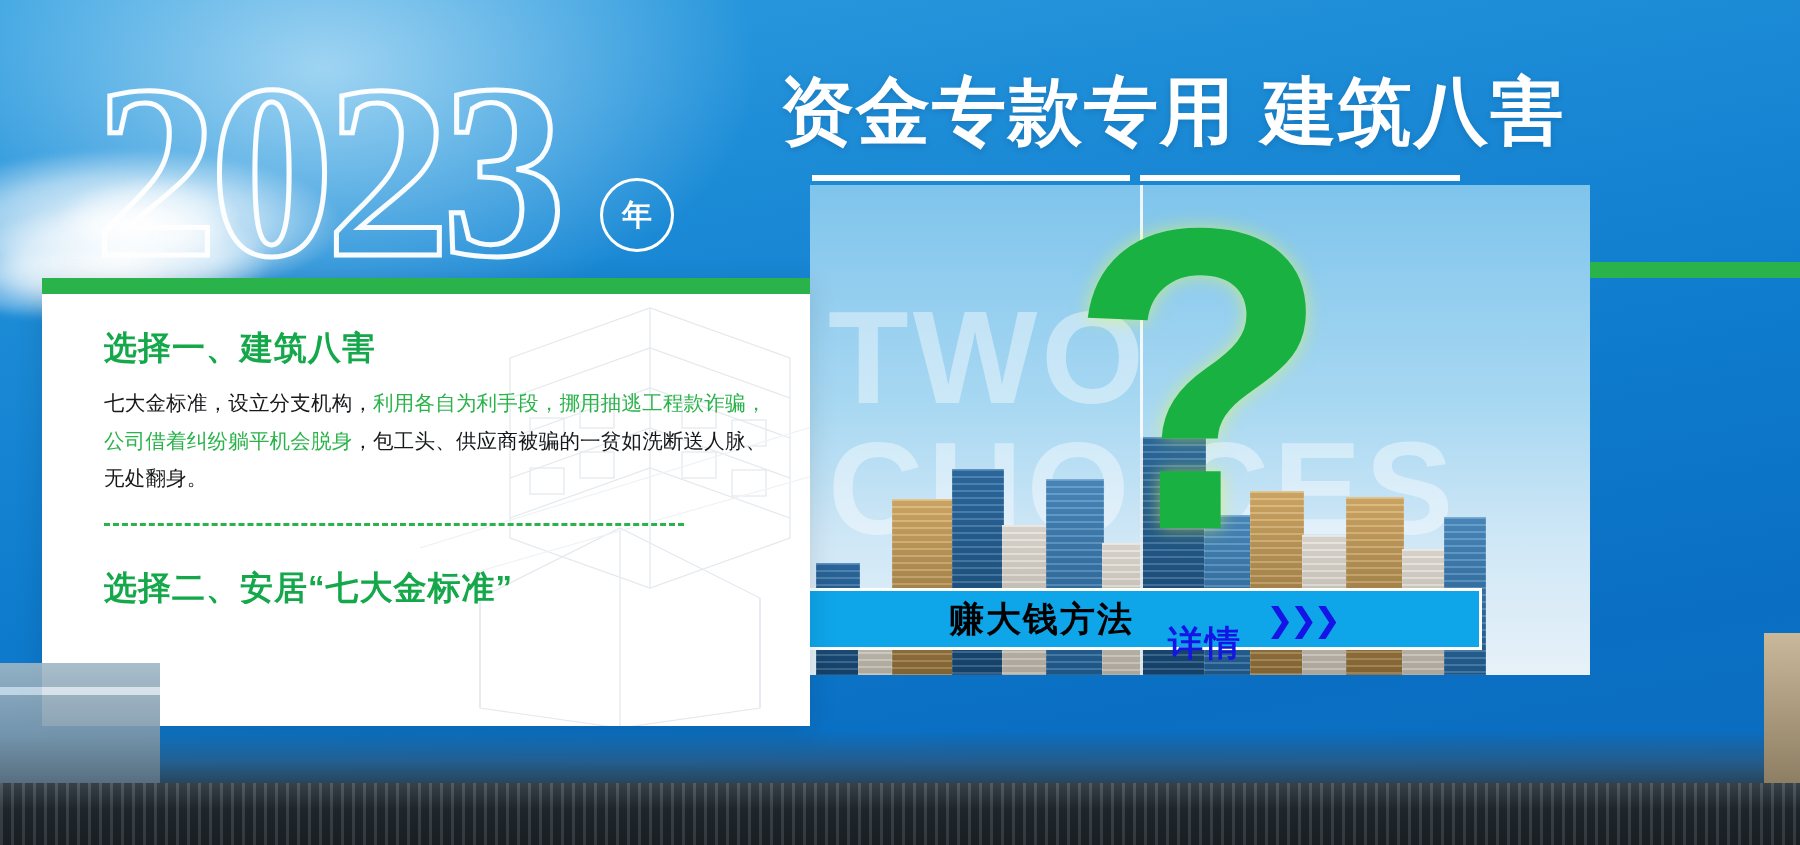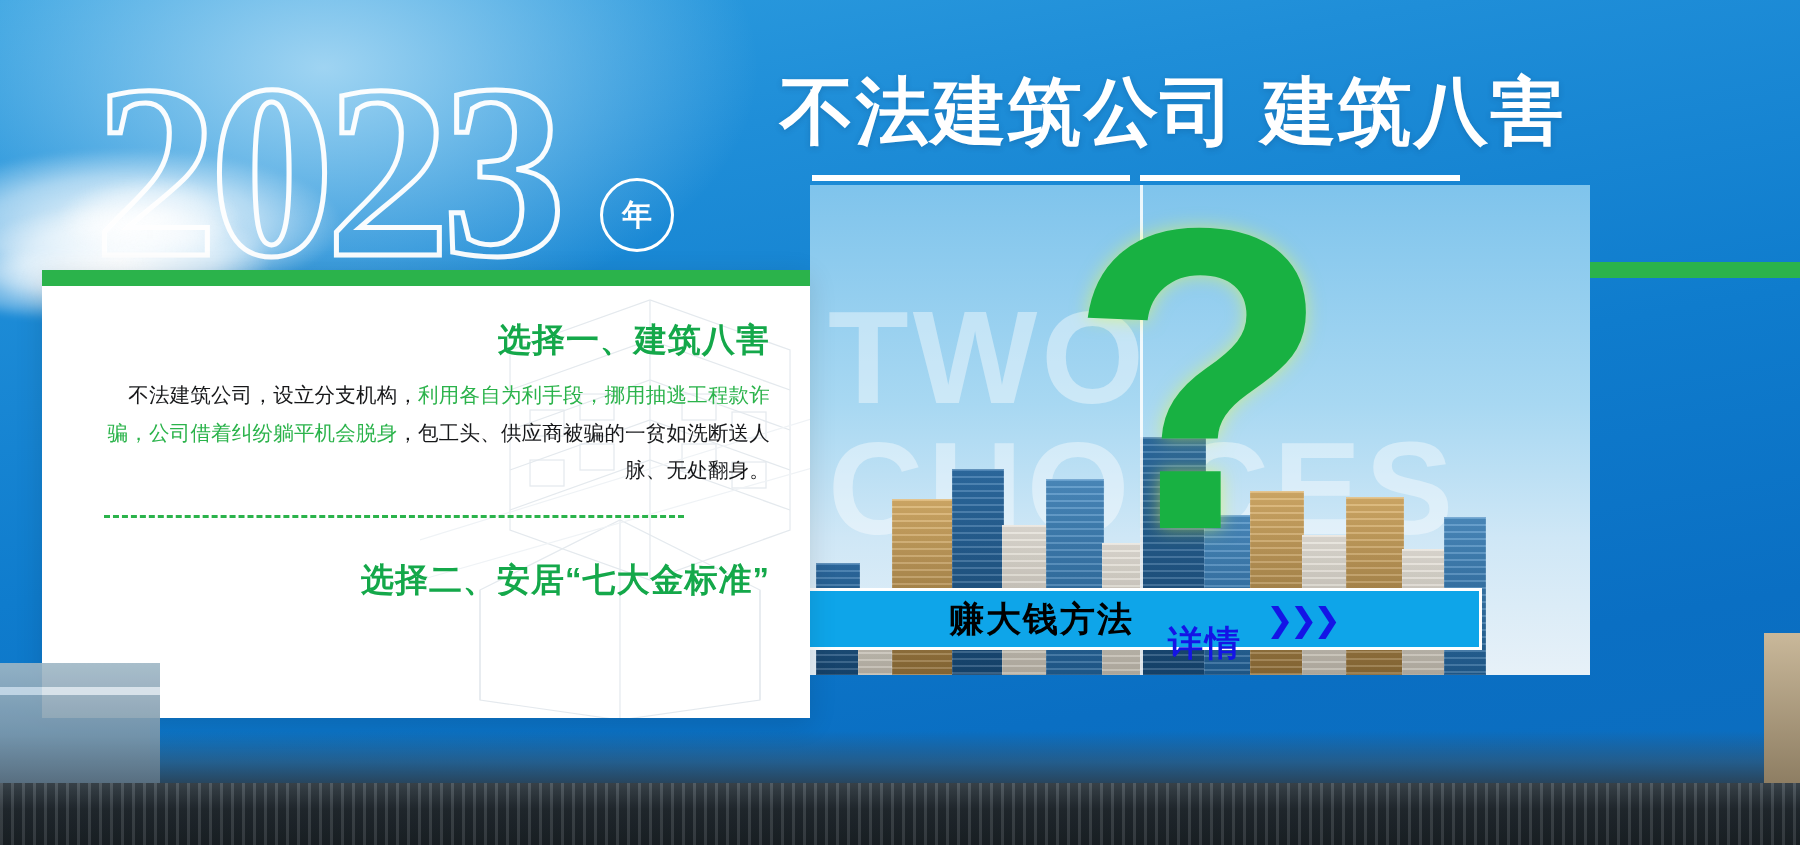--- a/index.html
+++ b/index.html
@@ -62,26 +62,25 @@
   }
   .headline .gap { display:inline-block; width:26px; }
 
   
   .rule { position:absolute; top:175px; height:6px; background:#ffffff; }
   .rule.left  { left:812px; width:318px; }
   .rule.right { left:1140px; width:320px; }
 
   
   .card {
-    position:absolute; left:42px; top:270px;
+    position:absolute; left:42px; top:278px;
     width:768px; height:448px;
     background:#ffffff;
     box-shadow:0 6px 26px rgba(0,0,0,.12);
     overflow:hidden;
-    text-align:right;
   }
   .card-topbar {
     position:absolute; left:0; top:0; width:100%; height:16px;
     background:#2bb34b;
   }
   
   .blueprint {
     position:absolute; right:-30px; top:20px; width:420px; height:430px;
     opacity:.5; pointer-events:none;
   }
@@ -213,21 +212,21 @@
   <div class="cloud c4"></div>
 
   <div class="year-block">
     <div class="year-text">2023</div>
   </div>
   <div class="year-badge">
     <span>年</span>
   </div>
 
   <div class="headline">
-    <span>不法建筑公司</span><span class="gap"></span><span>建筑八害</span>
+    <span>资金专款专用</span><span class="gap"></span><span>建筑八害</span>
   </div>
   <div class="rule left"></div>
   <div class="rule right"></div>
 
   <div class="green-strip"></div>
 
   <div class="right-panel">
     <div class="rp-sky"></div>
 
     <div class="watermark">
@@ -287,21 +286,21 @@
         <rect x="312" y="172" width="34" height="26"></rect>
         <path d="M0 250 L420 120" stroke="#dfe6ec"></path>
         <path d="M0 290 L420 170" stroke="#dfe6ec"></path>
       </g>
     </svg>
 
     <div class="card-inner">
 
       <div class="sec-title">选择一、建筑八害</div>
       <div class="sec-body">
-        <span>不法建筑公司，设立分支机构，</span><span class="hl">利用各自为利手段，挪用抽逃工程款诈骗，公司借着纠纷躺平机会脱身</span><span>，包工头、供应商被骗的一贫如洗断送人脉、无处翻身。</span>
+        <span>七大金标准，设立分支机构，</span><span class="hl">利用各自为利手段，挪用抽逃工程款诈骗，公司借着纠纷躺平机会脱身</span><span>，包工头、供应商被骗的一贫如洗断送人脉、无处翻身。</span>
       </div>
 
       <div class="divider"></div>
 
       <div class="sec2">
         <div class="sec-title">选择二、安居“七大金标准”</div>
       </div>
 
     </div>
   </div>

